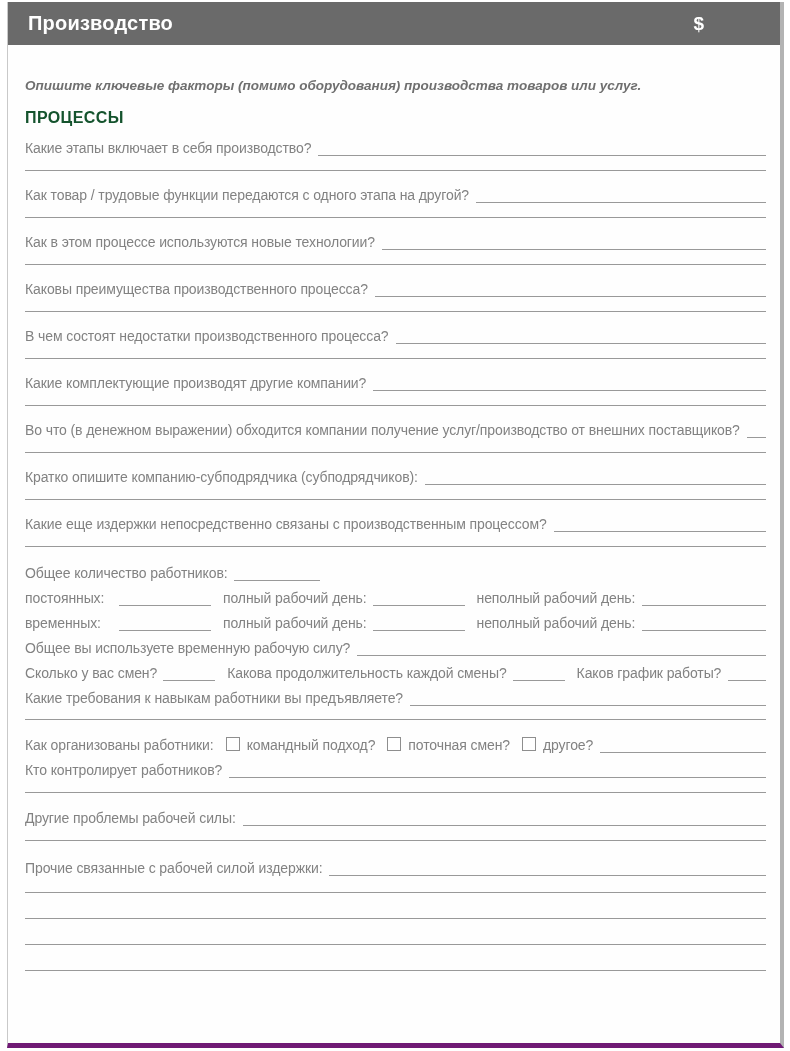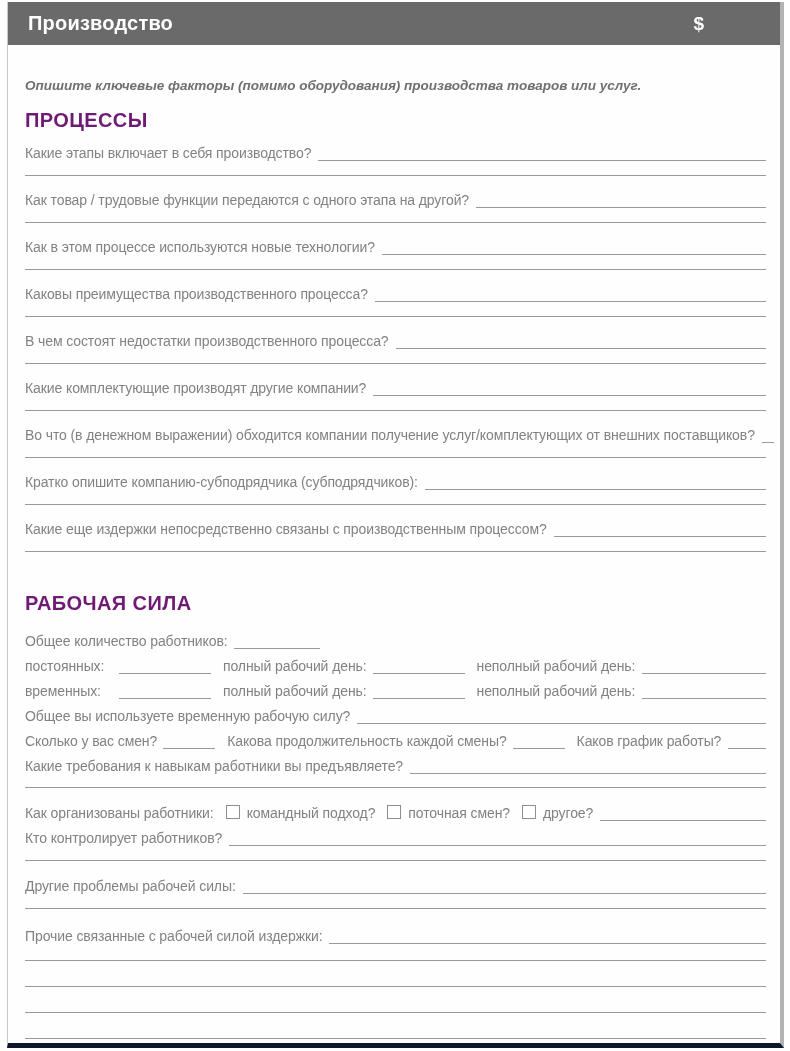--- a/index.html
+++ b/index.html
@@ -10,21 +10,21 @@
     -webkit-font-smoothing: antialiased;
   }
   .page { position: relative; width: 790px; height: 1051px; overflow: hidden; background: #ffffff; }
   .sheet {
     position: absolute; left: 7px; top: 2px;
     width: 777px; height: 1046px;
     box-sizing: border-box;
     background: #fefefe;
     border-left: 1px solid #c9c9c9;
     border-right: 4px solid #b3b3b3;
-    border-bottom: 5px solid #0f172a;
+    border-bottom: 5px solid #701a75;
   }
   .hdr {
     height: 43px; background: #6a6a6a;
     display: flex; align-items: center; position: relative;
   }
   .hdr .title {
     color: #ffffff; font-weight: bold; font-size: 20px;
     margin-left: 20px; letter-spacing: 0.2px;
   }
   .hdr .dollar {
@@ -34,22 +34,22 @@
   .content {
     padding: 0 14px 0 17px;
     color: #828282; font-size: 14px; letter-spacing: -0.1px;
   }
   .intro {
     margin: 33px 0 0 0;
     font-style: italic; font-weight: bold;
     font-size: 13.5px; color: #6f6f6f; letter-spacing: 0;
   }
   h2 {
-    margin: 16px 0 0 0; font-size: 20px; font-weight: bold;
-    color: #701a75; letter-spacing: 0.4px;
+    margin: 16px 0 0 0; font-size: 16px; font-weight: bold;
+    color: #14532d; letter-spacing: 0.4px;
   }
   h2.wf { margin-top: 40px; }
   .qrow {
     display: flex; align-items: flex-end; height: 19px;
     margin-top: 13px; white-space: nowrap;
   }
   .qrow.first { margin-top: 10px; }
   .fill {
     flex: 1 1 20px; min-width: 12px;
     border-bottom: 1px solid #999999; margin-left: 7px;
@@ -125,38 +125,37 @@
       </div>
       <div class="rule"></div>
 
       <div class="qrow">
         <span class="lbl">Какие комплектующие производят другие компании?</span>
         <span class="fill"></span>
       </div>
       <div class="rule"></div>
 
       <div class="qrow">
-        <span class="lbl">Во что (в денежном выражении) обходится компании получение услуг/комплектующих от внешних поставщиков?</span>
+        <span class="lbl">Во что (в денежном выражении) обходится компании получение услуг/производство от внешних поставщиков?</span>
         <span class="fill"></span>
       </div>
       <div class="rule"></div>
 
       <div class="qrow">
         <span class="lbl">Кратко опишите компанию-субподрядчика (субподрядчиков):</span>
         <span class="fill"></span>
       </div>
       <div class="rule"></div>
 
       <div class="qrow">
         <span class="lbl">Какие еще издержки непосредственно связаны с производственным процессом?</span>
         <span class="fill"></span>
       </div>
       <div class="rule"></div>
 
-      <h2 class="wf">РАБОЧАЯ СИЛА</h2>
 
       <div class="wrow w1">
         <span class="lbl">Общее количество работников:</span>
         <span class="b b90"></span>
       </div>
 
       <div class="wrow">
         <span class="lbl wl1">постоянных:</span>
         <span class="b b95"></span>
         <span class="lbl">полный рабочий день:</span>

